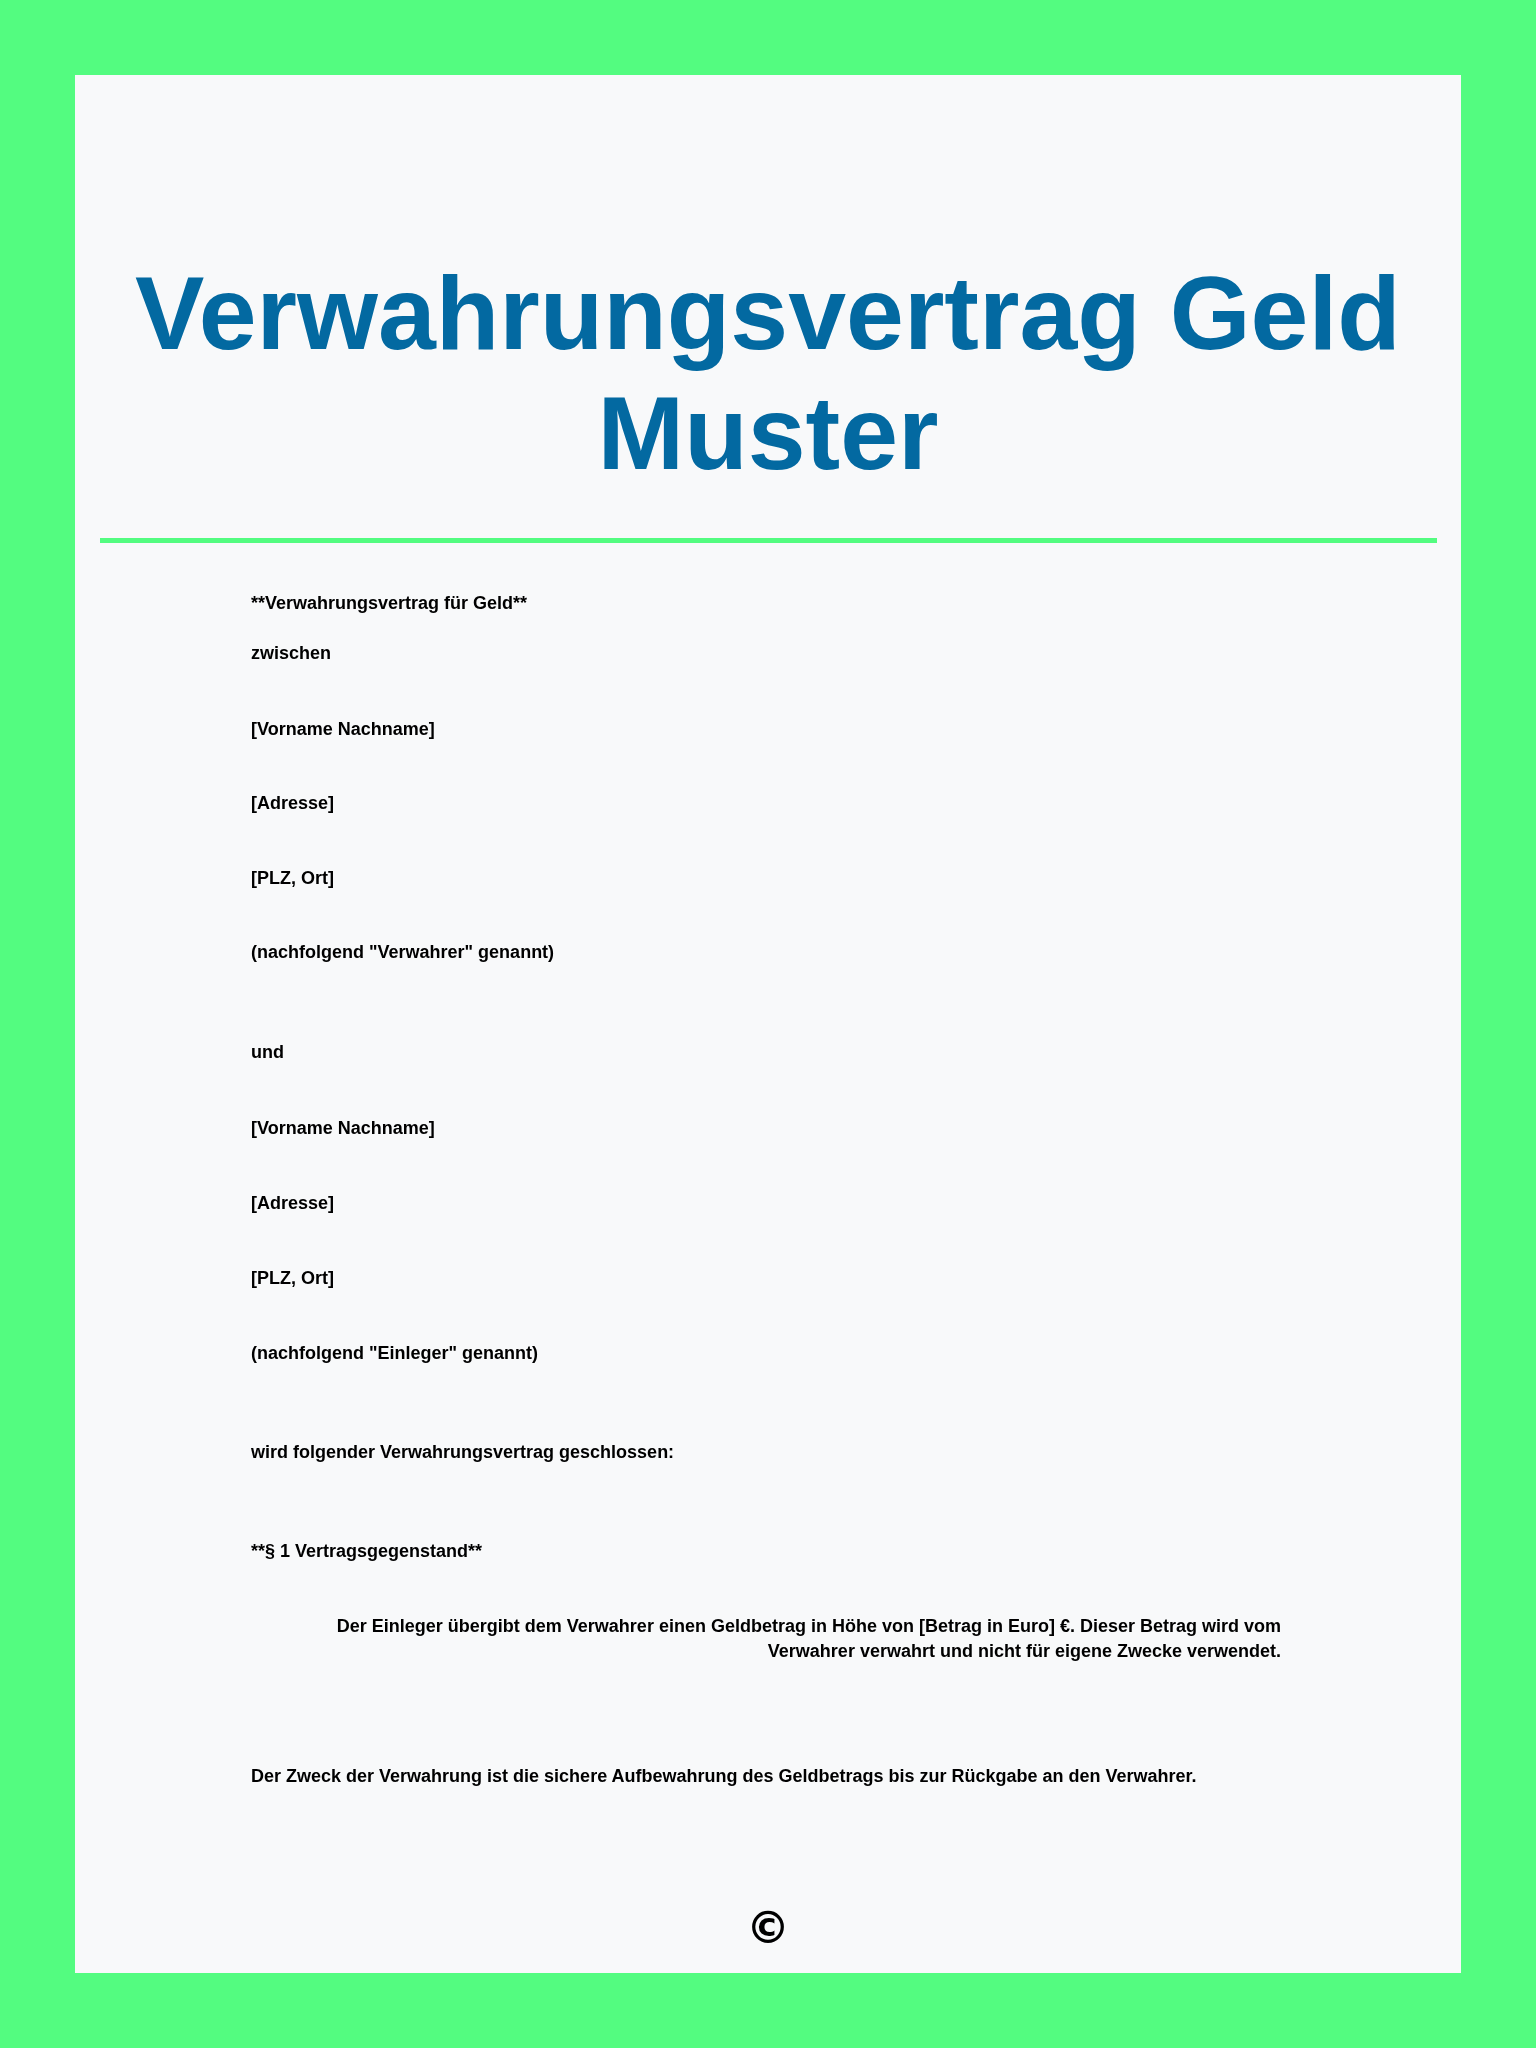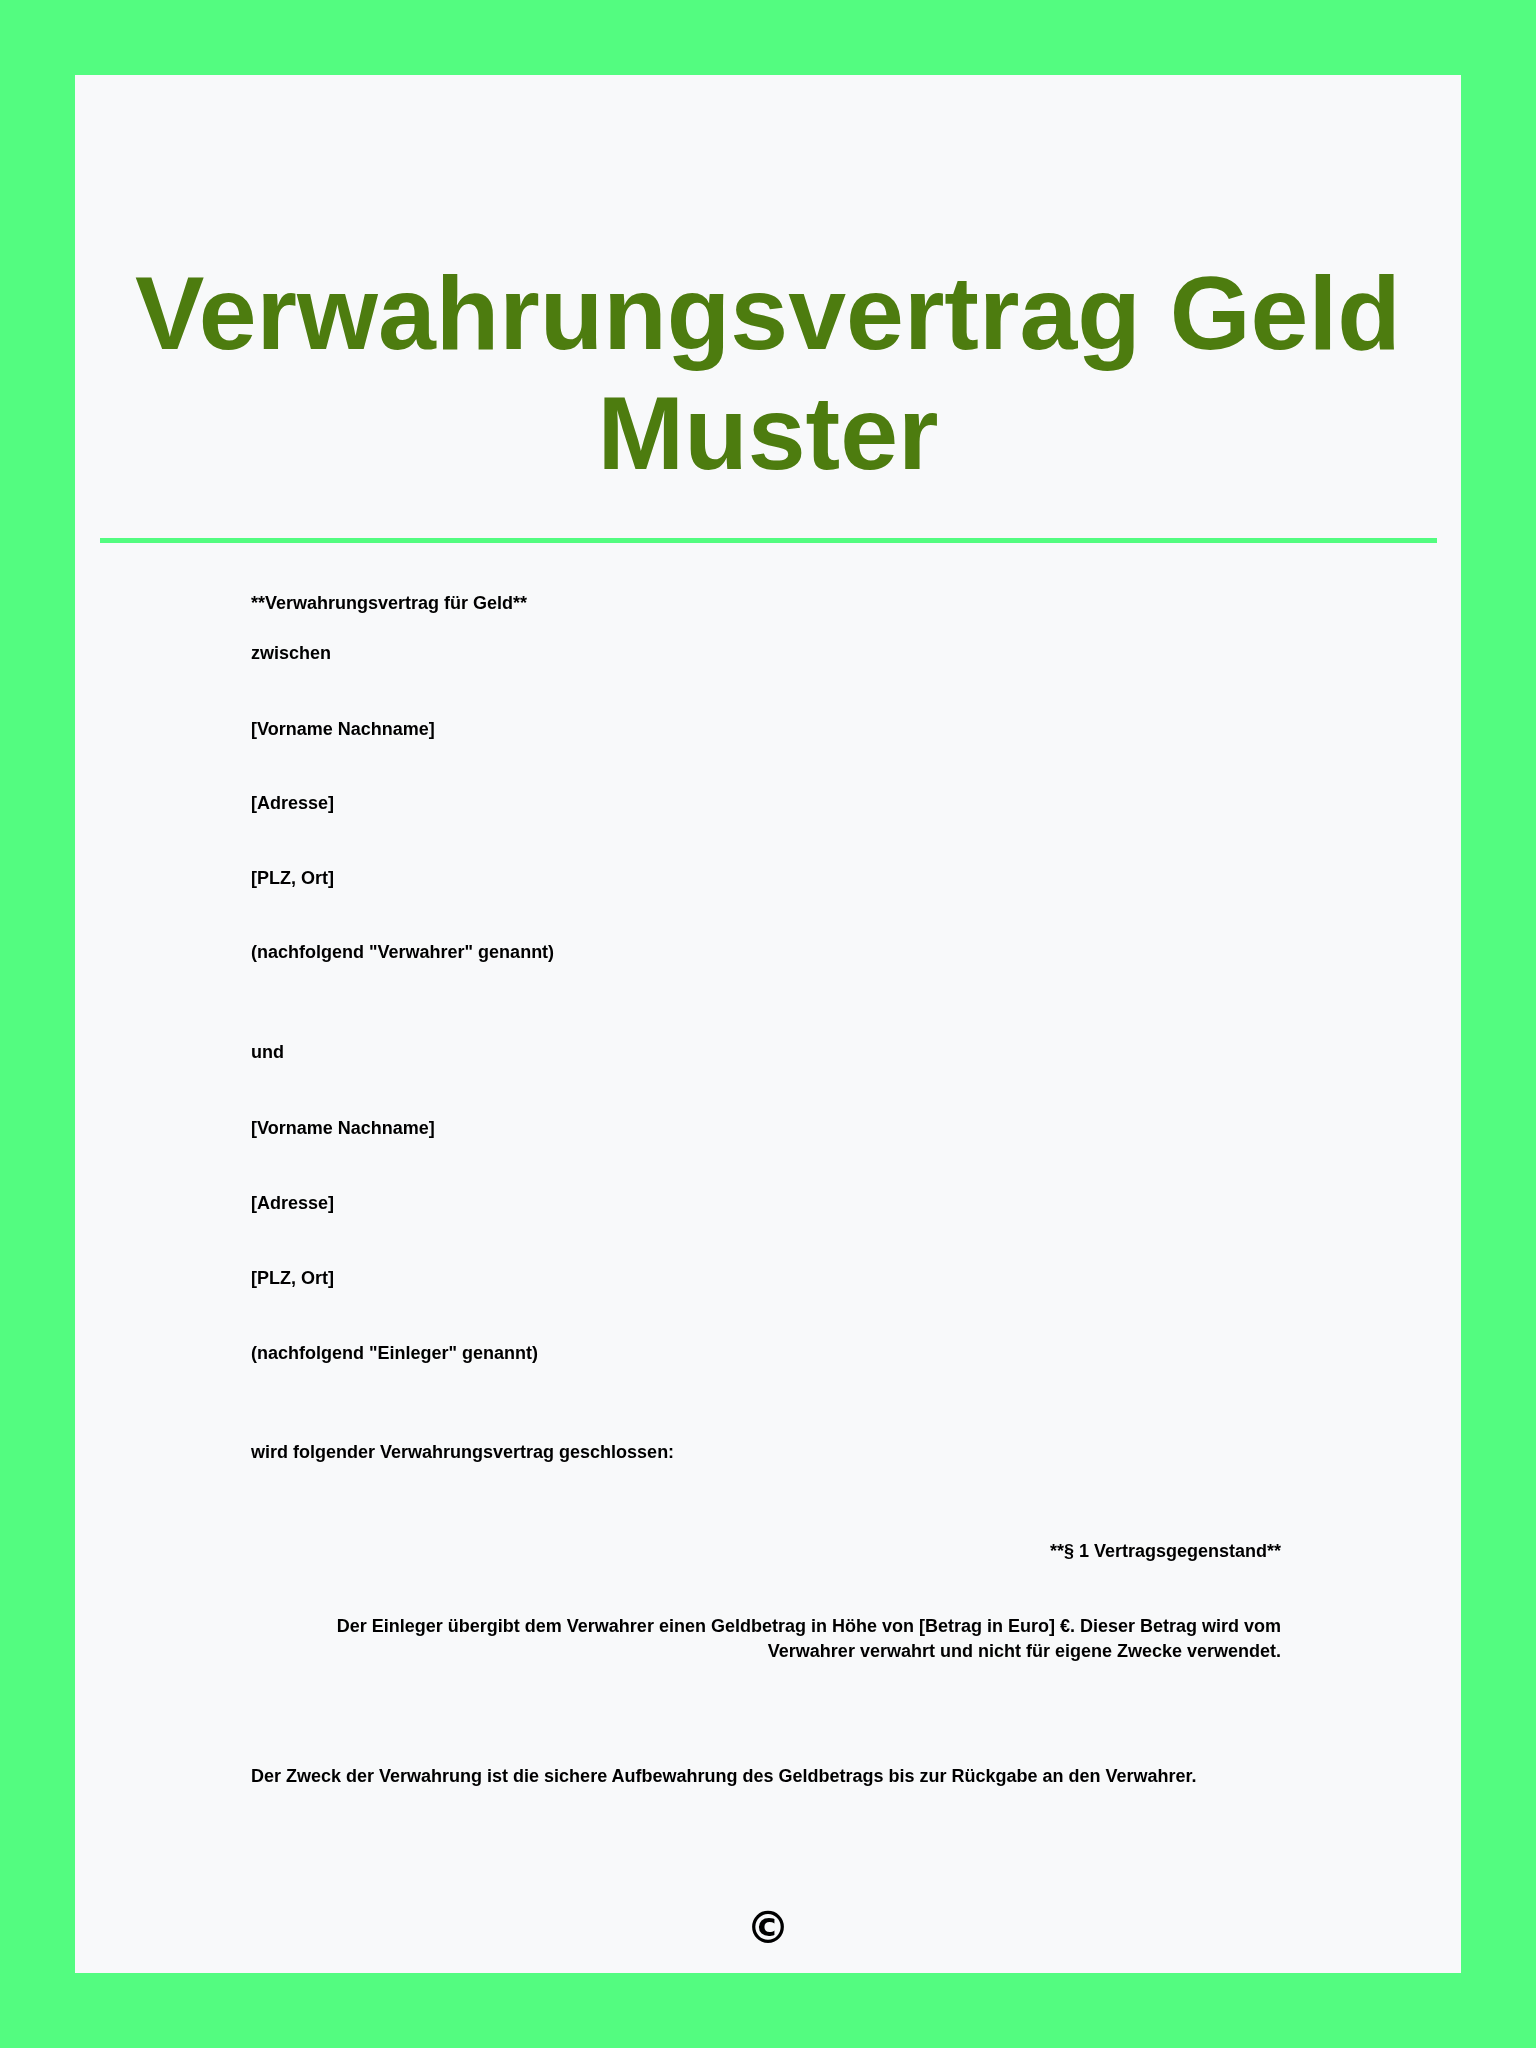--- a/index.html
+++ b/index.html
@@ -26,21 +26,21 @@
       position: absolute;
       left: 0;
       top: 178px;
       width: 1386px;
       margin: 0;
       text-align: center;
       font-family: "Liberation Sans", sans-serif;
       font-weight: bold;
       font-size: 104px;
       line-height: 120px;
-      color: #4d7c0f;
+      color: #0369a1;
     }
     .title span { display: block; }
     .divider {
       position: absolute;
       left: 25px;
       top: 463px;
       width: 1337px;
       height: 5px;
       background: #53fc80;
       border: 0;
@@ -100,20 +100,20 @@
 
     <p class="line" style="top:965px;">und</p>
 
     <p class="line" style="top:1041px;">[Vorname Nachname]</p>
     <p class="line" style="top:1116px;">[Adresse]</p>
     <p class="line" style="top:1191px;">[PLZ, Ort]</p>
     <p class="line" style="top:1266px;">(nachfolgend "Einleger" genannt)</p>
 
     <p class="line" style="top:1365px;">wird folgender Verwahrungsvertrag geschlossen:</p>
 
-    <p class="line" style="top:1464px;text-align:right;">**§ 1 Vertragsgegenstand**</p>
+    <p class="line" style="top:1464px;">**§ 1 Vertragsgegenstand**</p>
     <p class="line" style="top:1539px;text-align:right;">Der Einleger übergibt dem Verwahrer einen Geldbetrag in Höhe von [Betrag in Euro] €. Dieser Betrag wird vom Verwahrer verwahrt und nicht für eigene Zwecke verwendet.</p>
 
     <p class="line" style="top:1689px;">Der Zweck der Verwahrung ist die sichere Aufbewahrung des Geldbetrags bis zur Rückgabe an den Verwahrer.</p>
   </div>
 
   <div class="copyright">©</div>
 </div>
 
 </body></html>

